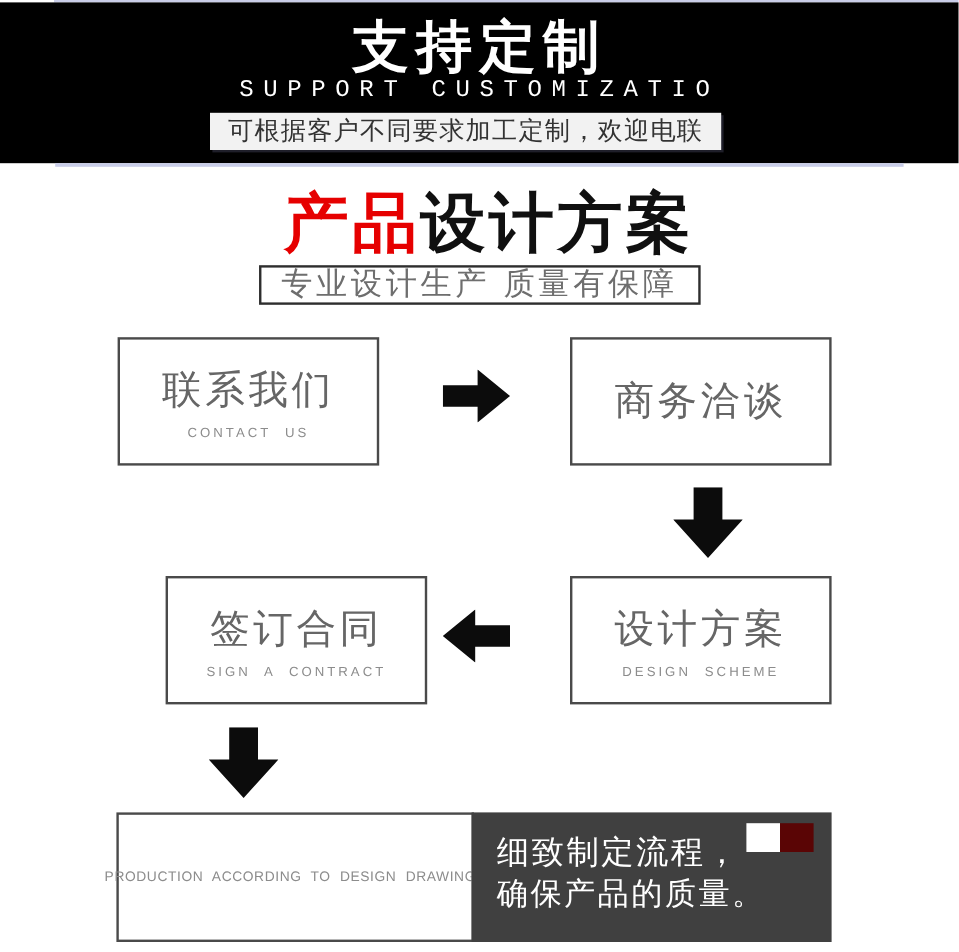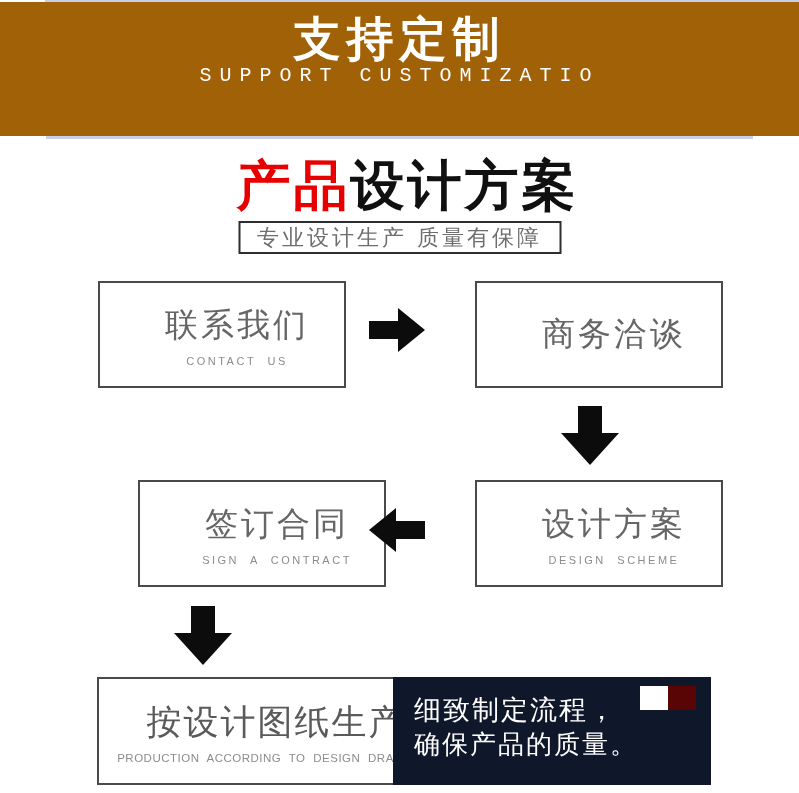--- a/index.html
+++ b/index.html
@@ -26,27 +26,27 @@
     text-align:center; letter-spacing:1px; box-shadow:2px 2px 0 rgba(90,90,120,0.35);
   }
   
   .sec-title {
     position:absolute; top:150px; left:0; width:100%; text-align:center;
     font-size:54px; font-weight:bold; letter-spacing:3px; color:#101010;
   }
   .sec-subtitle {
     position:absolute; top:221px; left:50%; transform:translateX(-50%);
     border:2px solid #2e2e2e; padding:1px 17px; white-space:nowrap;
-    font-size:22px; line-height:27px; color:#6e6e6e; letter-spacing:3px;
+    font-size:26px; line-height:27px; color:#6e6e6e; letter-spacing:3px;
   }
   
   .fbox {
     position:absolute; width:214px; height:103px; border:2px solid #4a4a4a;
     background:#ffffff; display:flex; flex-direction:column;
-    align-items:center; justify-content:center; gap:7px;padding-left:30px;
+    align-items:center; justify-content:center; gap:7px;
   }
   .fbox .zh { font-size:33px; color:#666666; letter-spacing:3px; white-space:nowrap; }
   .fbox .en {
     font-size:11px; color:#8c8c8c; letter-spacing:2.5px; word-spacing:6px;
     white-space:nowrap; font-family:"Liberation Sans",sans-serif;
   }
   #box-contact     { left:98px;  top:281px; }
   #box-negotiation { left:475px; top:281px; }
   #box-sign        { left:98px;  top:480px;margin-left:40px; }
   #box-design      { left:475px; top:480px;justify-content:center; }
@@ -69,23 +69,24 @@
   .note-line2 { position:absolute; left:21px; top:50px; font-size:26px; letter-spacing:2px; white-space:nowrap; }
   .note-sq-white { position:absolute; top:9px; right:43px; width:28px; height:24px; background:#ffffff; }
   .note-sq-dark  { position:absolute; top:9px; right:15px; width:28px; height:24px; background:#5a0505; }
 </style>
 </head>
 <body>
 
 <div id="app">
 
   <div class="banner-shadow-top"></div>
-  <div class="banner" style="background: #a16207;">
+  <div class="banner" style="background: #000000;">
     <div class="banner-title">支持定制</div>
     <div class="banner-subtitle">SUPPORT CUSTOMIZATIO</div>
+    <div class="banner-tagline">可根据客户不同要求加工定制，欢迎电联</div>
   </div>
   <div class="banner-shadow-bottom"></div>
 
   <div class="sec-title">
     <span style="color: rgb(230, 0, 0); margin-left: 16px;">产品</span><span>设计方案</span>
   </div>
   <div class="sec-subtitle">专业设计生产 质量有保障</div>
 
   <div class="fbox" id="box-contact">
     <div class="zh">联系我们</div>
@@ -96,21 +97,20 @@
   </div>
   <div class="fbox" id="box-sign">
     <div class="zh">签订合同</div>
     <div class="en">SIGN A CONTRACT</div>
   </div>
   <div class="fbox" id="box-design">
     <div class="zh">设计方案</div>
     <div class="en">DESIGN SCHEME</div>
   </div>
   <div class="fbox" id="box-production">
-    <div class="zh">按设计图纸生产</div>
     <div class="en">PRODUCTION ACCORDING TO DESIGN DRAWINGS</div>
   </div>
 
   <div class="arrow" id="arrow-1">
     <svg width="56" height="44" viewBox="0 0 56 44">
         <polygon points="0,13 29,13 29,0 56,22 29,44 29,31 0,31" fill="#0c0c0c"></polygon>
       </svg>
   </div>
   <div class="arrow" id="arrow-2">
     <svg width="58" height="59" viewBox="0 0 58 59">
@@ -121,20 +121,20 @@
     <svg width="56" height="44" viewBox="0 0 56 44">
         <polygon points="56,13 27,13 27,0 0,22 27,44 27,31 56,31" fill="#0c0c0c"></polygon>
       </svg>
   </div>
   <div class="arrow" id="arrow-4">
     <svg width="58" height="59" viewBox="0 0 58 59">
         <polygon points="17,0 41,0 41,27 58,27 29,59 0,27 17,27" fill="#0c0c0c"></polygon>
       </svg>
   </div>
 
-  <div class="note" style="background: #0f172a; padding-left: 18px;">
+  <div class="note" style="background: #404040;">
     <div class="note-line1">细致制定流程，</div>
     <div class="note-line2">确保产品的质量。</div>
     <div class="note-sq-white" style="background: rgb(255, 255, 255);"></div>
     <div class="note-sq-dark" style="background: rgb(90, 5, 5);"></div>
   </div>
 
 </div>
 
 </body></html>

